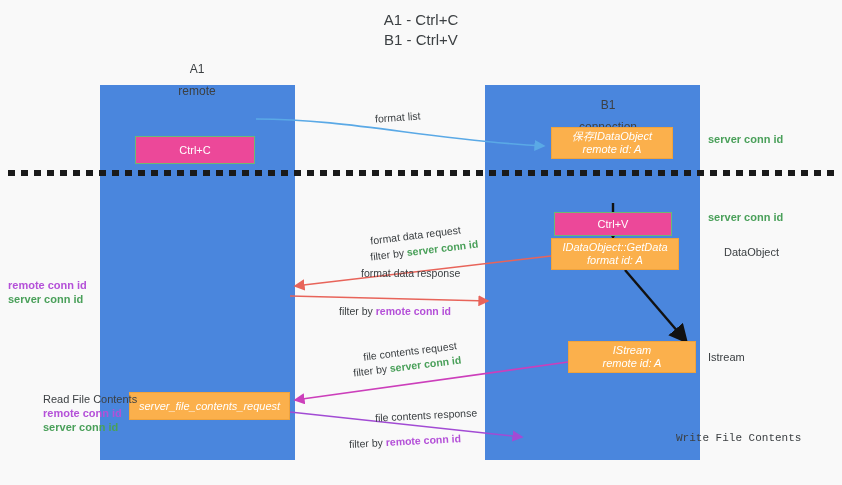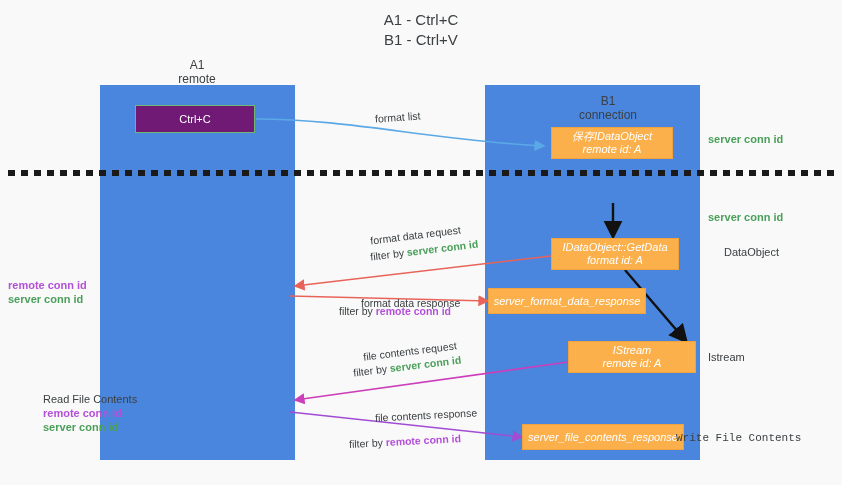--- a/index.html
+++ b/index.html
@@ -12,35 +12,35 @@
   #stage { position: relative; width: 842px; height: 485px; }
 
   .title {
     position: absolute; left: 0; top: 10px; width: 842px;
     text-align: center; font-size: 15px; color: #3c4043; line-height: 20px;
     white-space: pre-line;
   }
 
   .col-header {
     position: absolute; text-align: center; font-size: 12px;
-    color: #3c4043; line-height: 14px; white-space: pre-line;
+    color: #3c4043; line-height: 22px; white-space: pre-line;
   }
 
   .lane {
     position: absolute; background: #4a86dd;
   }
 
   .box {
     position: absolute; display: flex; align-items: center; justify-content: center;
     text-align: center; color: #ffffff; font-size: 11px; line-height: 13px;
     white-space: pre-line;
   }
   .box.orange { background: #fbb martial; font-style: italic; }
   .box.orange { background: #fbb04c; border: 1px solid #f0a33c; }
-  .box.green  { background: #701a75; border: 1px solid #6fb872; }
+  .box.green  { background: #ec4899; border: 1px solid #6fb872; margin-top: 31px; }
 
   .side-label {
     position: absolute; font-size: 11px; line-height: 14px; color: #3c4043;
     white-space: pre-line;
   }
   .side-label.green { color: #4aa05a; font-weight: bold; }
 
   .stack { position: absolute; font-size: 11px; line-height: 14px; }
   .stack .l-purple { color: #b450d8; font-weight: bold; }
   .stack .l-green  { color: #4aa05a; font-weight: bold; }
@@ -106,34 +106,34 @@
     <path d="M290,296 L488,301" stroke="#e8645a" stroke-width="1.6" fill="none" marker-end="url(#ah-red)"></path>
 
     <path d="M568,362 L295,400" stroke="#cc3fbb" stroke-width="1.6" fill="none" marker-end="url(#ah-magenta)"></path>
 
     <path d="M290,412 L522,437" stroke="#a24bd4" stroke-width="1.6" fill="none" marker-end="url(#ah-purple)"></path>
   </svg>
 
   <div class="box green" style="left:135px; top:105px; width:120px; height:28px;">Ctrl+C</div>
 
 
+  <div class="box orange" style="left:129px; top:392px; width:161px; height:28px;">server_file_contents_request</div>
 
   <div class="box orange" style="left:551px; top:127px; width:122px; height:32px;">保存IDataObject
 remote id: A</div>
 
+  <div class="box green" style="left:554px; top:181px; width:118px; height:24px;">Ctrl+V</div>
 
   <div class="box orange" style="left:551px; top:238px; width:128px; height:32px;">IDataObject::GetData
 format id: A</div>
 
-  <div class="box orange" style="left:488px; top:288px; width:158px; height:26px;">server_format_data_response</div>
 
   <div class="box orange" style="left:568px; top:341px; width:128px; height:32px;">IStream
 remote id: A</div>
 
-  <div class="box orange" style="left:522px; top:424px; width:162px; height:26px;">server_file_contents_response</div>
 
   <div class="side-label green" style="left:708px; top:132px;">server conn id</div>
   <div class="side-label green" style="left:708px; top:210px;">server conn id</div>
   <div class="side-label" style="left:708px; top:245px;margin-left:16px;">DataObject</div>
   <div class="side-label" style="left:708px; top:350px;">Istream</div>
   <div class="side-label" style="left:676px; top:431px;font-family:Liberation Mono, monospace;">Write File Contents</div>
 
   <div class="stack" style="left:8px; top:278px;">
     <div class="l-purple">remote conn id</div>
     <div class="l-green">server conn id</div>
@@ -147,21 +147,21 @@
 
   <div class="edge-label" style="left:375px; top:110px; transform:rotate(-4deg);">format list</div>
 
   <div class="edge-label" style="left:370px; top:228px; transform:rotate(-7deg);">
     <div>format data request</div>
   </div>
   <div class="edge-label" style="left:370px; top:243px; transform:rotate(-7deg);">
     <span>filter by </span><span class="g">server conn id</span>
   </div>
 
-  <div class="edge-label" style="left:361px; top:296px;">format data response</div>
+  <div class="edge-label" style="left:361px; top:266px;">format data response</div>
   <div class="edge-label" style="left:339px; top:304px;">
     <span>filter by </span><span class="p">remote conn id</span>
   </div>
 
   <div class="edge-label" style="left:363px; top:344px; transform:rotate(-7deg);">file contents request</div>
   <div class="edge-label" style="left:353px; top:359px; transform:rotate(-7deg);">
     <span>filter by </span><span class="g">server conn id</span>
   </div>
 
   <div class="edge-label" style="left:375px; top:408px; transform:rotate(-3deg);">file contents response</div>

